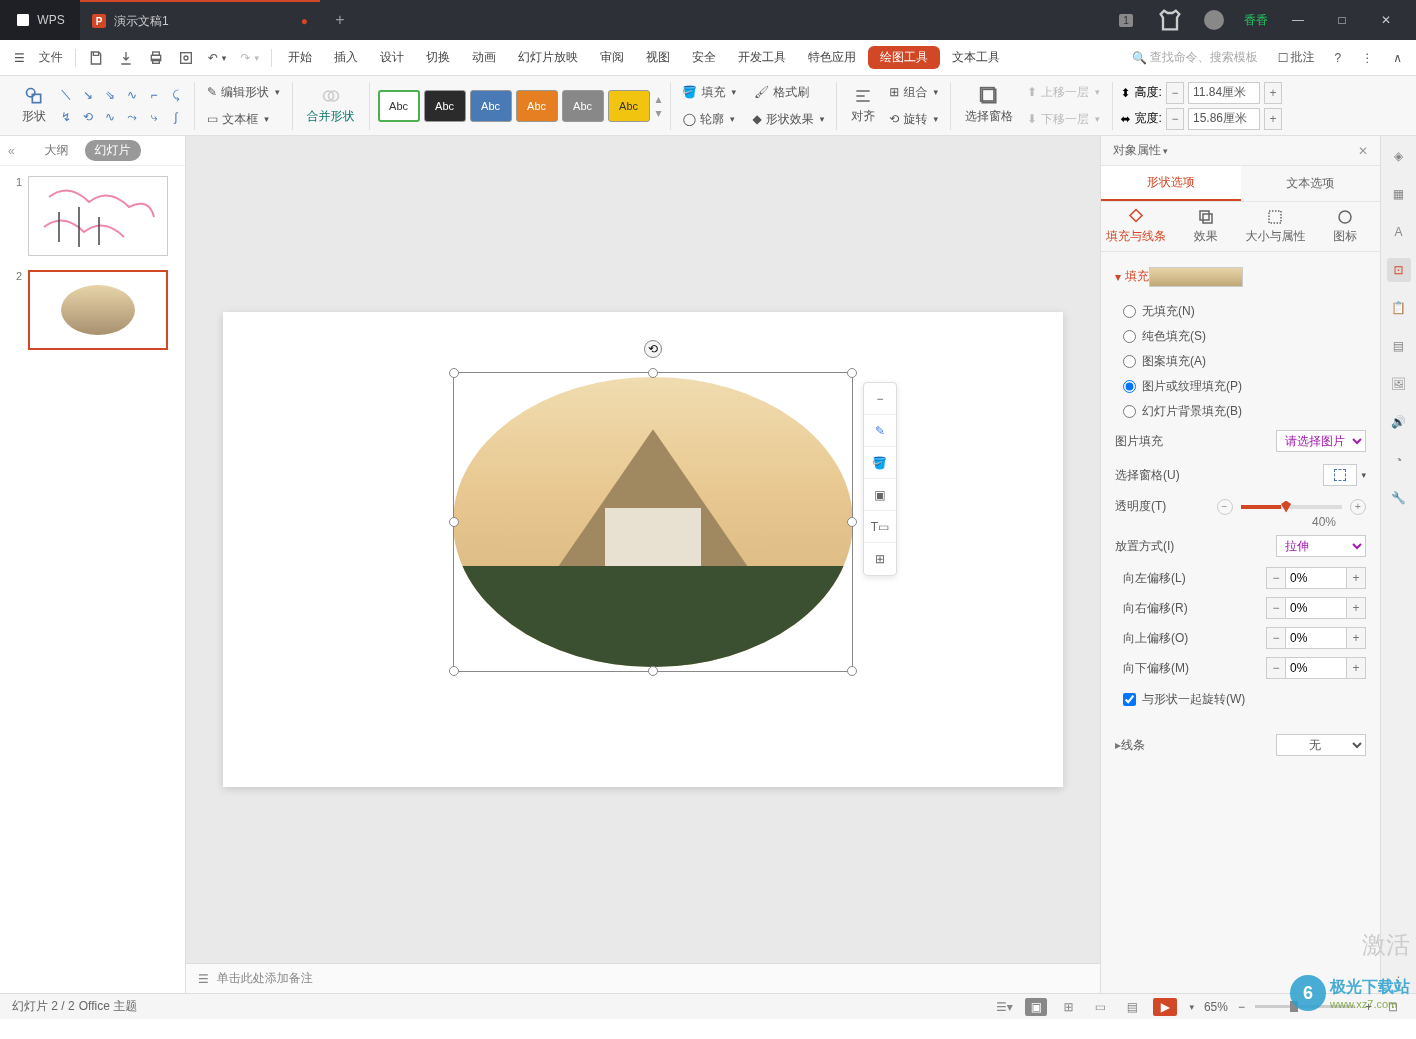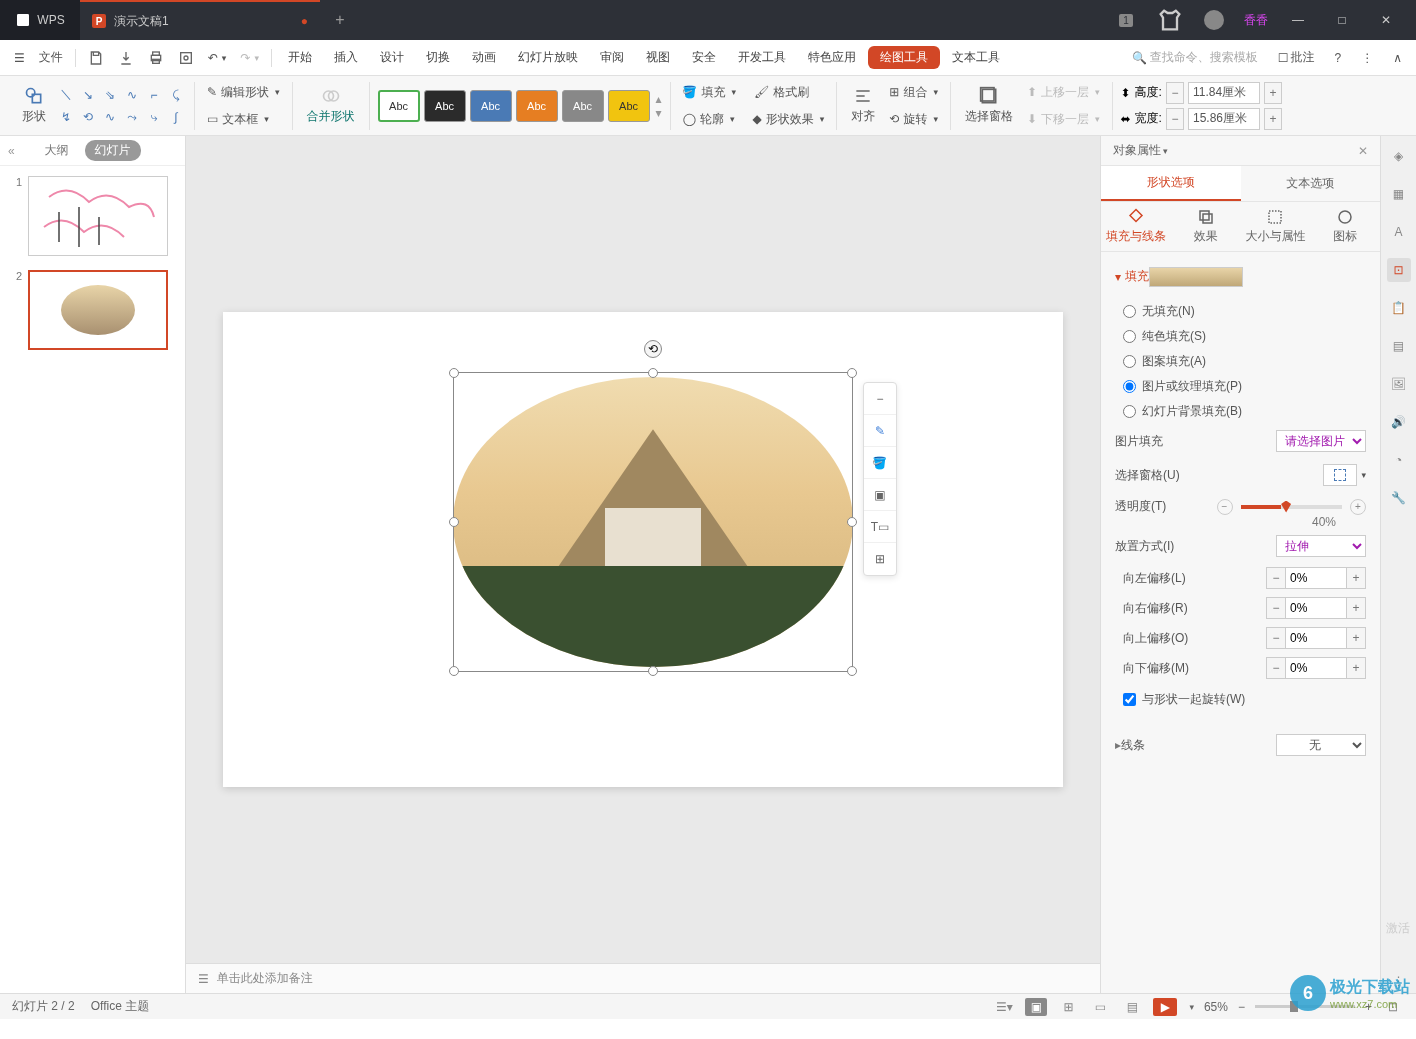--- a/index.html
+++ b/index.html
@@ -99,32 +99,32 @@
 .slider-btn{width:16px;height:16px;border:1px solid #ccc;border-radius:50%;display:flex;align-items:center;justify-content:center;color:#888;font-size:10px}
 .offset-row{display:flex;align-items:center;padding:4px 0;color:#555}
 .offset-row .lbl{flex:1;padding-left:8px}
 .offset-input{width:60px;height:22px;border:1px solid #ccc;border-left:none;border-right:none;background:#fff;text-align:left;padding:0 4px}
 .off-btn{width:20px;height:22px;border:1px solid #ccc;background:#f5f5f5;display:flex;align-items:center;justify-content:center;color:#777}
 .check-row{display:flex;align-items:center;gap:6px;padding:8px;color:#555}
 .line-sel{width:90px;height:22px;border:1px solid #ccc;background:#fff;text-align:center;color:#555}
 .sidebar-r{width:36px;background:#f0f0f0;border-left:1px solid #ddd;display:flex;flex-direction:column;align-items:center;padding-top:8px;gap:14px}
 .sr-btn{width:24px;height:24px;display:flex;align-items:center;justify-content:center;color:#888}
 .sr-btn.active{color:#d24726;background:#ddd;border-radius:3px}
-.statusbar{height:26px;background:#f5f5f5;border-top:1px solid #ddd;display:flex;align-items:center;padding:0 12px;color:#666;gap:16px}
+.statusbar{height:26px;background:#f5f5f5;border-top:1px solid #ddd;display:flex;align-items:center;padding:0 12px;color:#666;gap:4px}
 .statusbar .right{margin-left:auto;display:flex;align-items:center;gap:10px}
 .view-btn{width:22px;height:18px;display:flex;align-items:center;justify-content:center;color:#888}
 .view-btn.active{background:#888;color:#fff;border-radius:2px}
 .play-btn{width:24px;height:18px;background:#d24726;border-radius:2px;display:flex;align-items:center;justify-content:center;color:#fff}
 .zoom-slider{width:100px;height:3px;background:#ccc;position:relative}
 .zoom-slider .zk{position:absolute;left:35%;top:-4px;width:8px;height:11px;background:#888}
 .watermark{position:absolute;right:6px;bottom:28px;display:flex;align-items:center;gap:4px;opacity:.85}
 .watermark .logo{width:36px;height:36px;border-radius:50%;background:#2aa0d0;display:flex;align-items:center;justify-content:center;color:#fff;font-weight:bold;font-size:18px}
 .wm-text .l1{color:#2aa0d0;font-size:16px;font-weight:bold}
 .wm-text .l2{color:#7a9f3a;font-size:11px}
-.activate{position:absolute;right:6px;bottom:102px;color:#ccc;font-size:12px}
+.activate{position:absolute;right:6px;bottom:78px;color:#ccc;font-size:24px}
 .caret{font-size:9px;margin-left:2px}
 </style>
 </head>
 <body>
 
 <div class="titlebar">
   <div class="wps-tab">
     <svg viewBox="0 0 24 24" fill="#fff">
         <rect x="3" y="3" width="18" height="18" rx="2"></rect>
       </svg>
@@ -141,21 +141,21 @@
         <span class="badge1">1</span>
       </div>
     <div class="wc">
         <svg viewBox="0 0 24 24" stroke="#ccc" fill="none" stroke-width="2">
           <path d="M7 4l-3 3 2 3v10h12V10l2-3-3-3-3 2h-4z"></path>
         </svg>
       </div>
     <div class="wc">
         <span class="avatar"></span>
       </div>
-    <span style="color:#d946ef">香香</span>
+    <span style="color:#22c55e">香香</span>
     <div class="wc">—</div>
     <div class="wc">□</div>
     <div class="wc">✕</div>
   </div>
 </div>
 
 <div class="menubar">
   <div class="mb-btn">☰</div>
   <div class="mb-btn">文件</div>
   <div class="mb-sep"></div>

